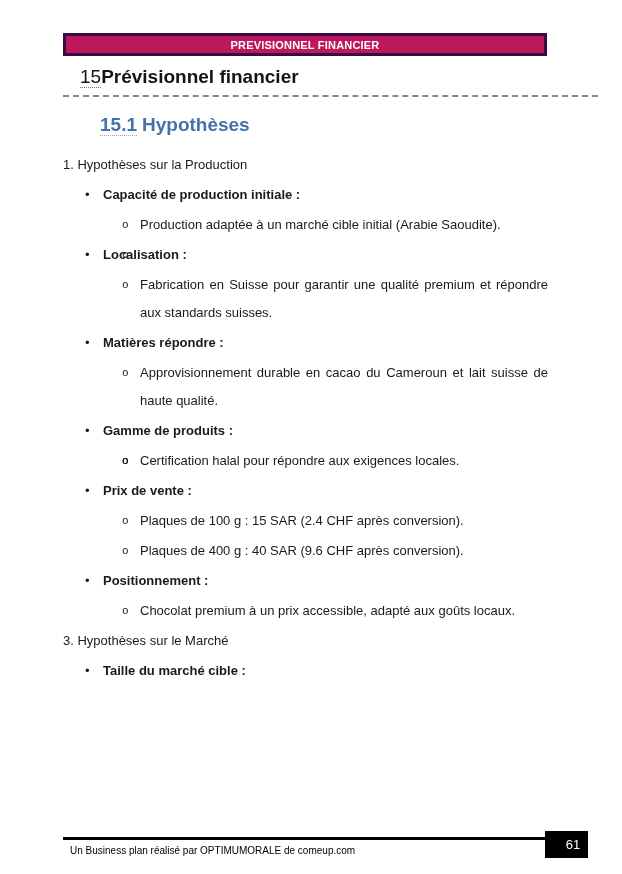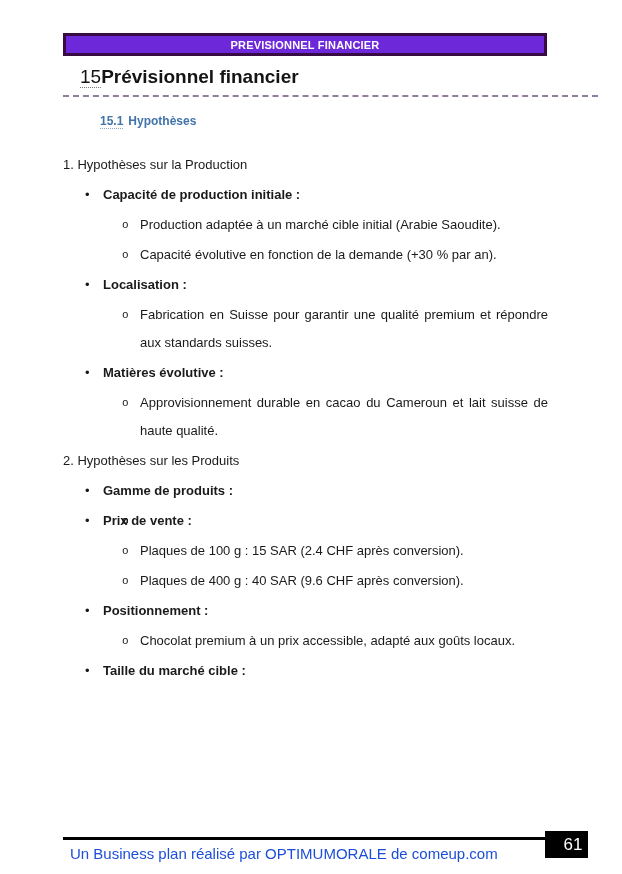--- a/index.html
+++ b/index.html
@@ -3,49 +3,49 @@
 <meta charset="utf-8">
 <style>
   * { margin:0; padding:0; box-sizing:border-box; }
   html,body { background:#ffffff; }
   body {
     width:622px; height:874px; position:relative; overflow:hidden;
     font-family:"Liberation Sans", sans-serif; color:#1a1a1a;
   }
   .banner {
     position:absolute; top:33px; left:63px; width:484px; height:23px;
-    background:#6d28d9; border:3px solid #380b45;
+    background:#be185d; border:3px solid #380b45;
     display:flex; align-items:center; justify-content:center;
   }
   .banner-title { color:#ffffff; font-size:11px; font-weight:bold; letter-spacing:.2px; }
 
   .h1 { position:absolute; top:66px; left:80px; font-size:19px; color:#141414; white-space:nowrap; }
   .h1-num { font-weight:400; border-bottom:1px dotted #777777; }
   .h1-text { font-weight:bold; }
 
   .heading-rule {
     position:absolute; top:95px; left:63px; width:535px; height:0;
     border-top:2px dashed #8f7f9c;
   }
 
-  .h2 { position:absolute; top:114px; left:100px; font-size:12px; font-weight:bold; color:#4273a9; white-space:nowrap; }
+  .h2 { position:absolute; top:114px; left:100px; font-size:19px; font-weight:bold; color:#4273a9; white-space:nowrap; }
   .h2-num { border-bottom:1px dotted #8aa5c8; margin-right:5px; }
 
   .content { position:absolute; top:151px; left:63px; width:485px; font-size:13px; }
   .sec-title { font-weight:normal; line-height:28px; margin-bottom:2px; }
   .l1 { position:relative; padding-left:40px; font-weight:bold; line-height:28px; margin-bottom:2px; }
   .l1 .marker { position:absolute; left:22px; top:0; font-weight:normal; }
   .l2 { position:relative; padding-left:77px; line-height:28px; margin-bottom:2px; text-align:justify; }
   .l2 .marker { position:absolute; left:59px; top:0; font-size:11px; font-family:"Liberation Mono", monospace; }
 
   .footer-line { position:absolute; top:837px; left:63px; width:482px; height:3px; background:#000000; }
-  .footer-text { position:absolute; top:845px; left:70px; font-size:15px; color:#1d4ed8; white-space:nowrap; }
+  .footer-text { position:absolute; top:845px; left:70px; font-size:10px; color:#000000; white-space:nowrap; }
   .page-num-box {
     position:absolute; top:831px; left:545px; width:43px; height:27px;
-    background:#000000; color:#ffffff; font-size:17px;
+    background:#000000; color:#ffffff; font-size:13px;
     display:flex; align-items:center; justify-content:center;padding-left:13px;
   }
 </style>
 </head>
 <body>
 
 <div class="banner">
   <span class="banner-title">PREVISIONNEL FINANCIER</span>
 </div>
 
@@ -66,55 +66,54 @@
   <div class="l1">
     <span class="marker">•</span>
     <span>Capacité de production initiale :</span>
   </div>
   <div class="l2">
     <span class="marker">o</span>
     <span>Production adaptée à un marché cible initial (Arabie Saoudite).</span>
   </div>
   <div class="l2">
     <span class="marker">o</span>
-    <span>Capacité évolutive en fonction de la demande (+30 % par an).</span>
   </div>
 
   <div class="l1">
     <span class="marker">•</span>
     <span>Localisation :</span>
   </div>
   <div class="l2">
     <span class="marker">o</span>
     <span>Fabrication en Suisse pour garantir une qualité premium et répondre aux standards suisses.</span>
   </div>
 
   <div class="l1">
     <span class="marker">•</span>
-    <span>Matières évolutive :</span>
+    <span>Matières répondre :</span>
   </div>
   <div class="l2">
     <span class="marker">o</span>
     <span>Approvisionnement durable en cacao du Cameroun et lait suisse de haute qualité.</span>
   </div>
 
-  <div class="sec-title">2. Hypothèses sur les Produits</div>
 
   <div class="l1">
     <span class="marker">•</span>
     <span>Gamme de produits :</span>
   </div>
   <div class="l2">
     <span class="marker">o</span>
   </div>
   <div class="l2">
     <span class="marker">o</span>
   </div>
   <div class="l2">
     <span class="marker">o</span>
+    <span>Certification halal pour répondre aux exigences locales.</span>
   </div>
 
   <div class="l1">
     <span class="marker">•</span>
     <span>Prix de vente :</span>
   </div>
   <div class="l2">
     <span class="marker">o</span>
     <span>Plaques de 100 g : 15 SAR (2.4 CHF après conversion).</span>
   </div>
@@ -125,20 +124,21 @@
 
   <div class="l1">
     <span class="marker">•</span>
     <span>Positionnement :</span>
   </div>
   <div class="l2">
     <span class="marker">o</span>
     <span>Chocolat premium à un prix accessible, adapté aux goûts locaux.</span>
   </div>
 
+  <div class="sec-title">3. Hypothèses sur le Marché</div>
 
   <div class="l1">
     <span class="marker">•</span>
     <span>Taille du marché cible :</span>
   </div>
 
 </div>
 
 <div class="footer-line"></div>
 <div class="footer-text">Un Business plan réalisé par OPTIMUMORALE de comeup.com</div>

